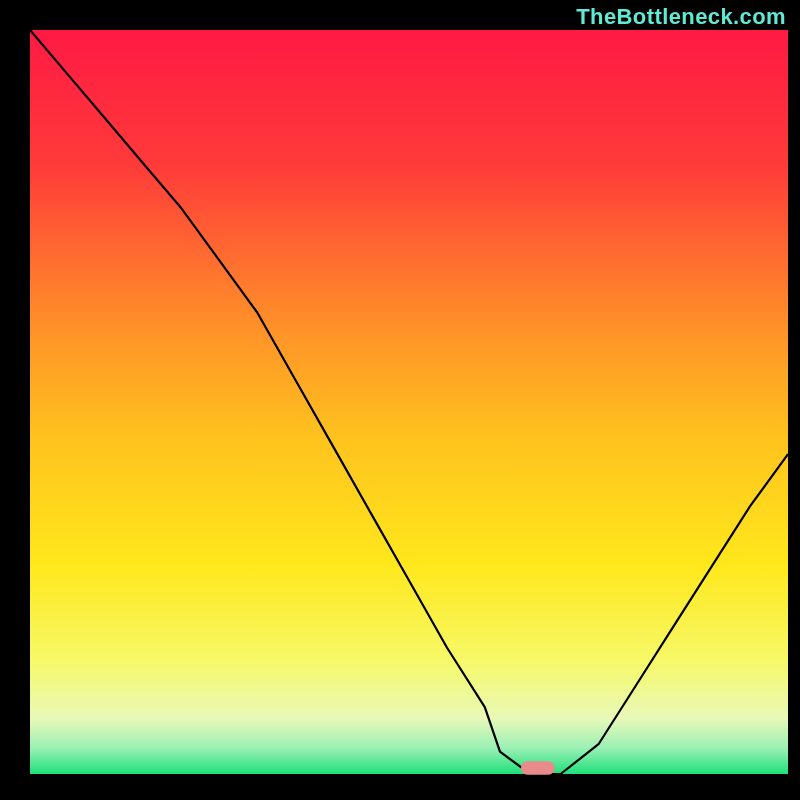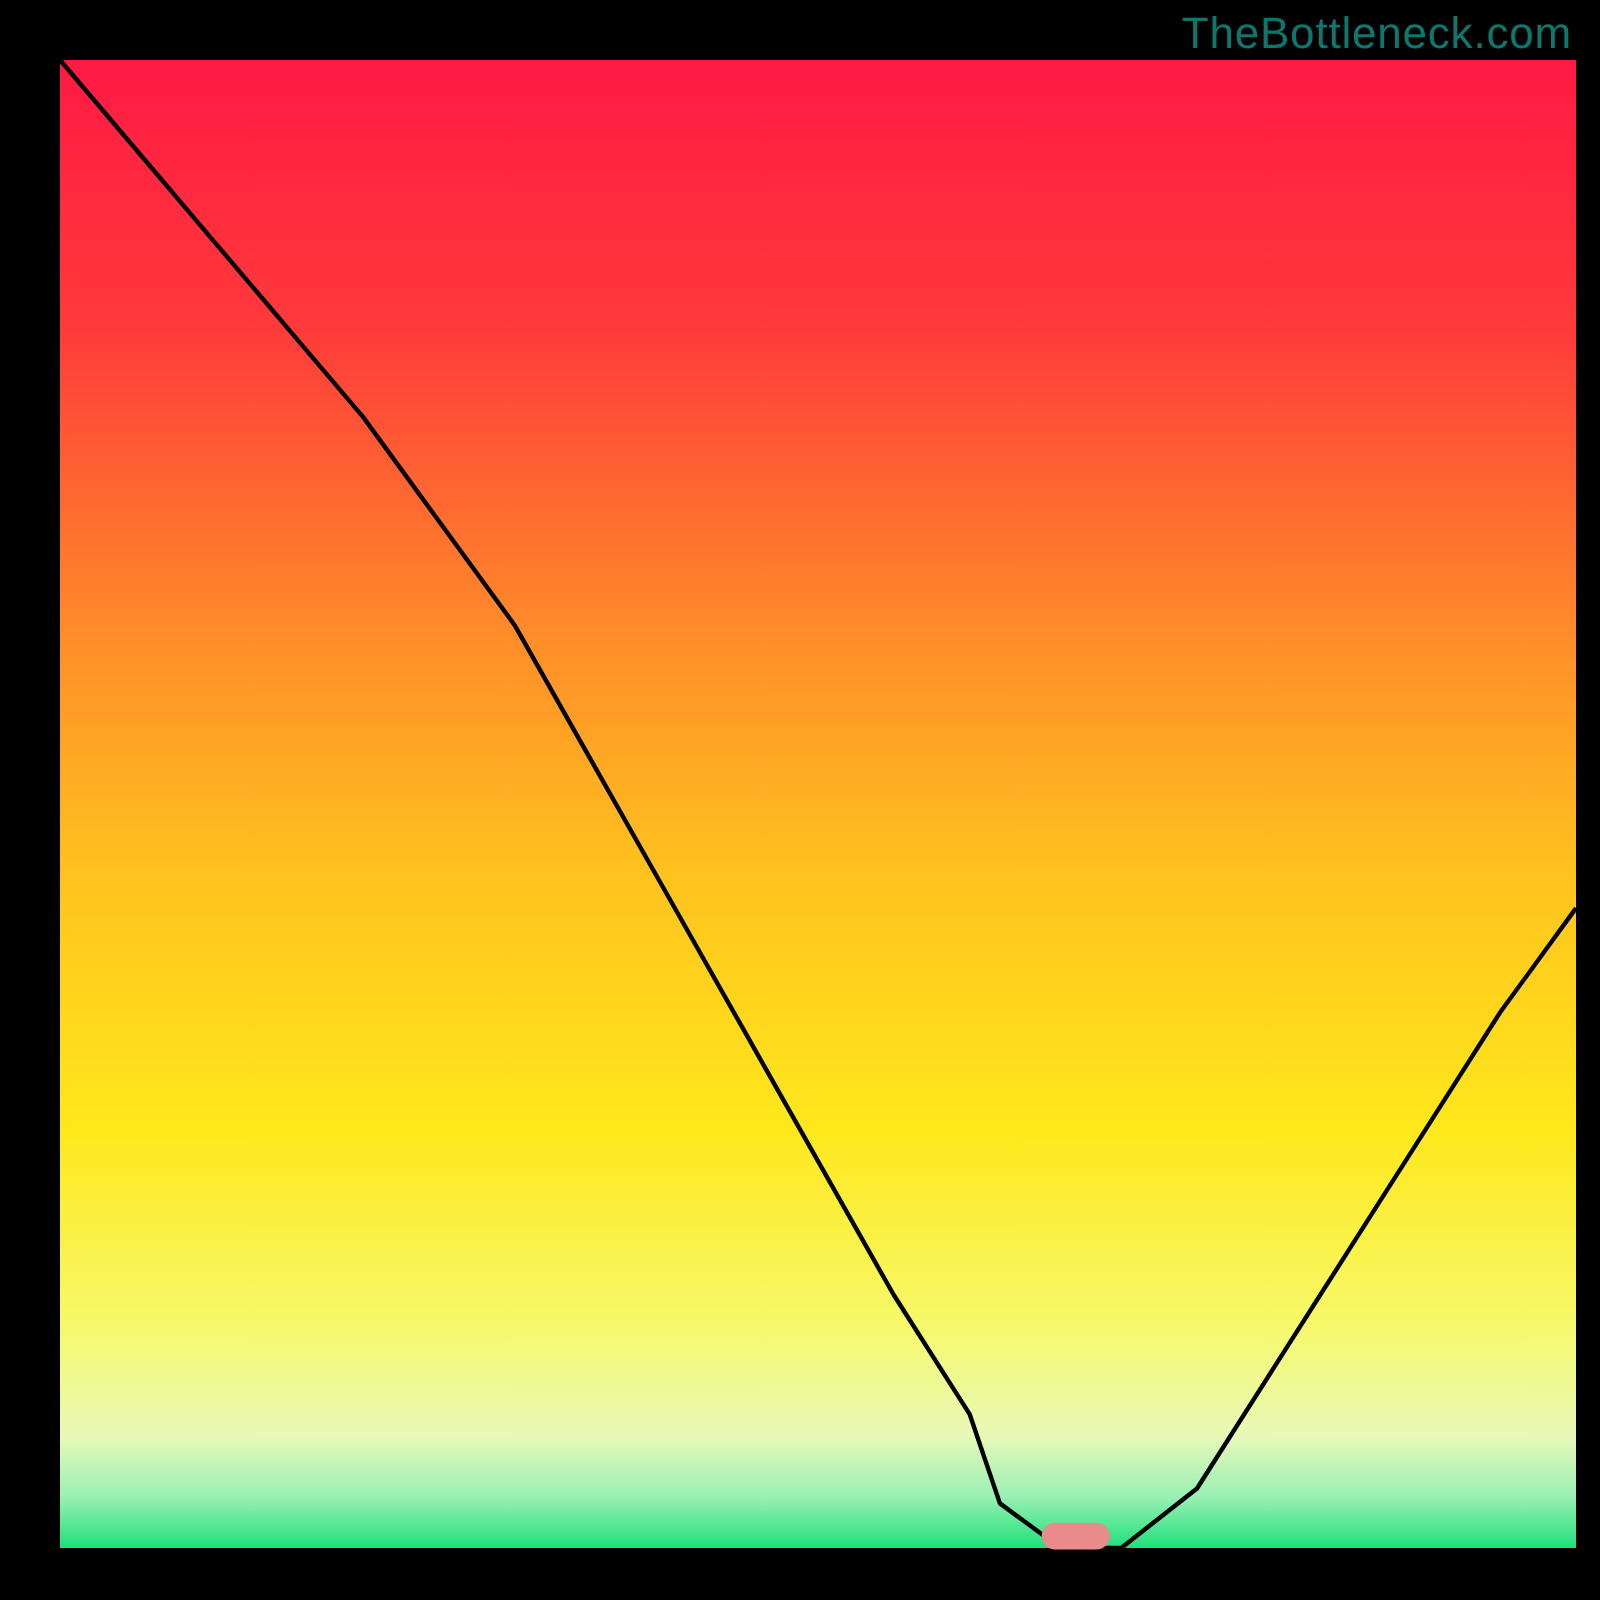--- a/index.html
+++ b/index.html
@@ -14,23 +14,23 @@
   .chart-wrap {
     position: absolute;
     left: 0; top: 0;
     width: 800px;
     height: 800px;
   }
   .watermark {
     position: absolute;
     top: 4px;
     right: 14px;
-    color: #0f766e;
+    color: #5eead4;
     font-size: 22px;
-    font-weight: 400;
+    font-weight: 700;
     letter-spacing: 0.4px;
     user-select: none;
   }
   svg { display: block; }
 </style>
 </head>
 <body>
 
 <div class="chart-wrap">
   <svg id="plot" width="800" height="800" viewBox="0 0 800 800">

